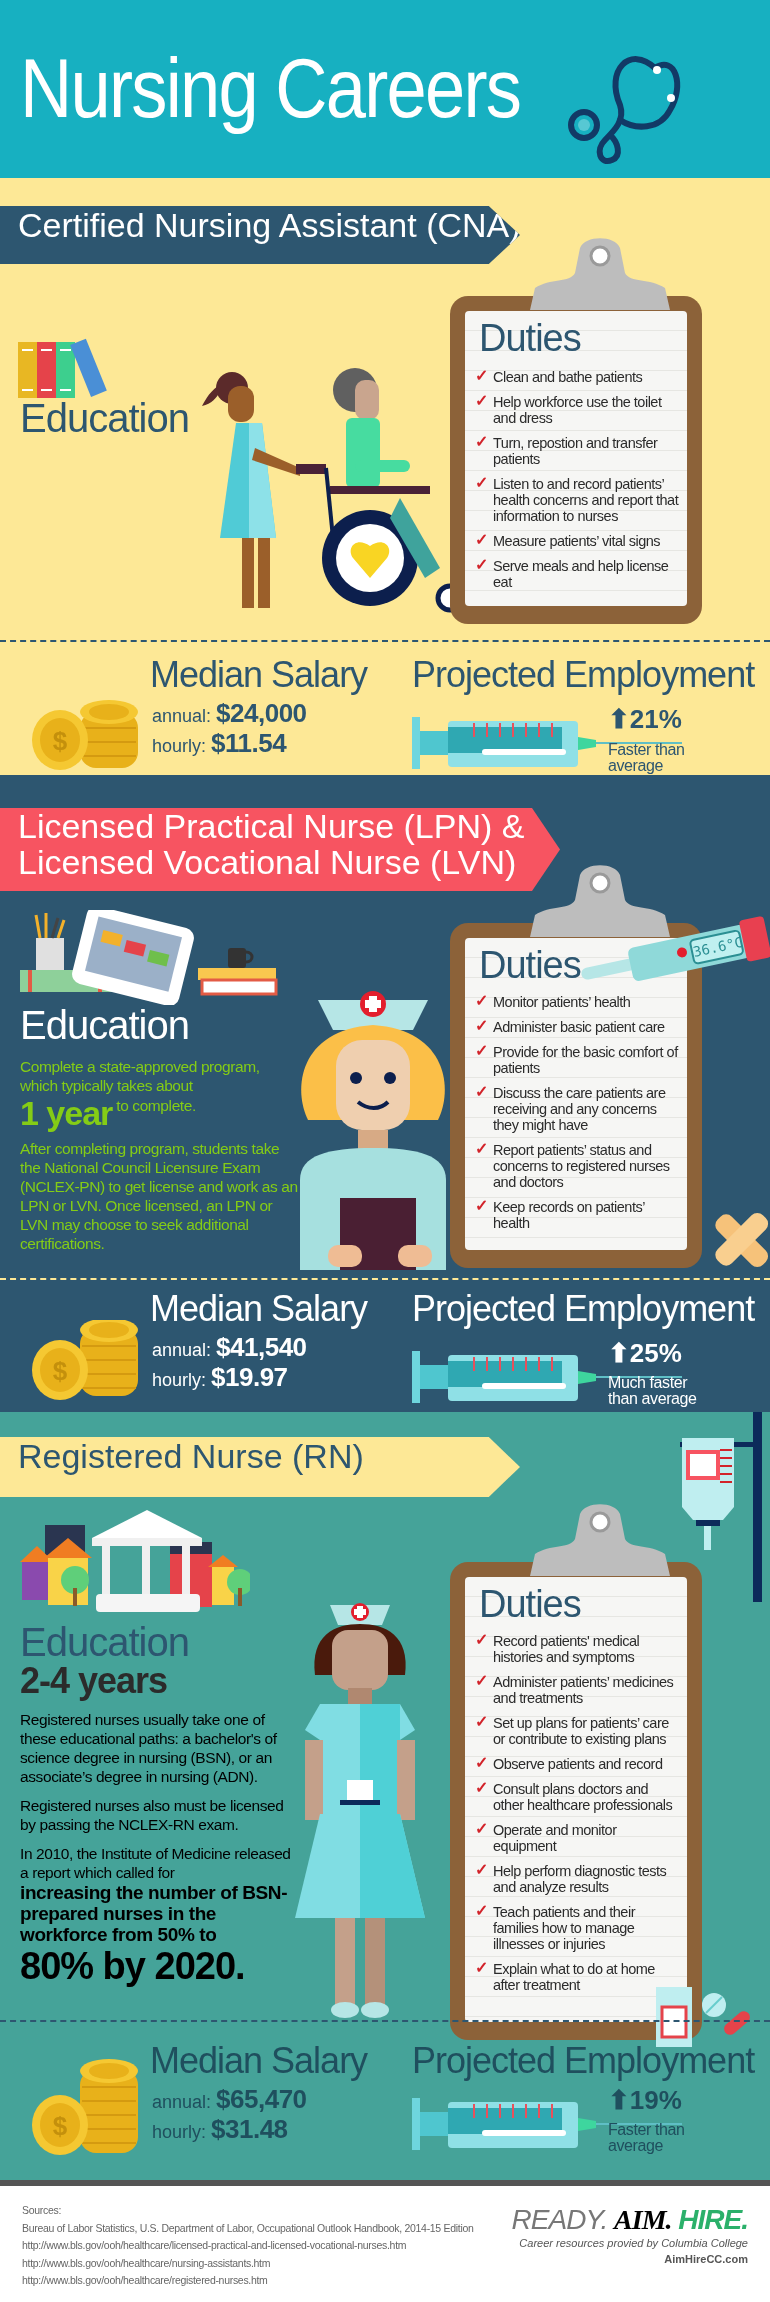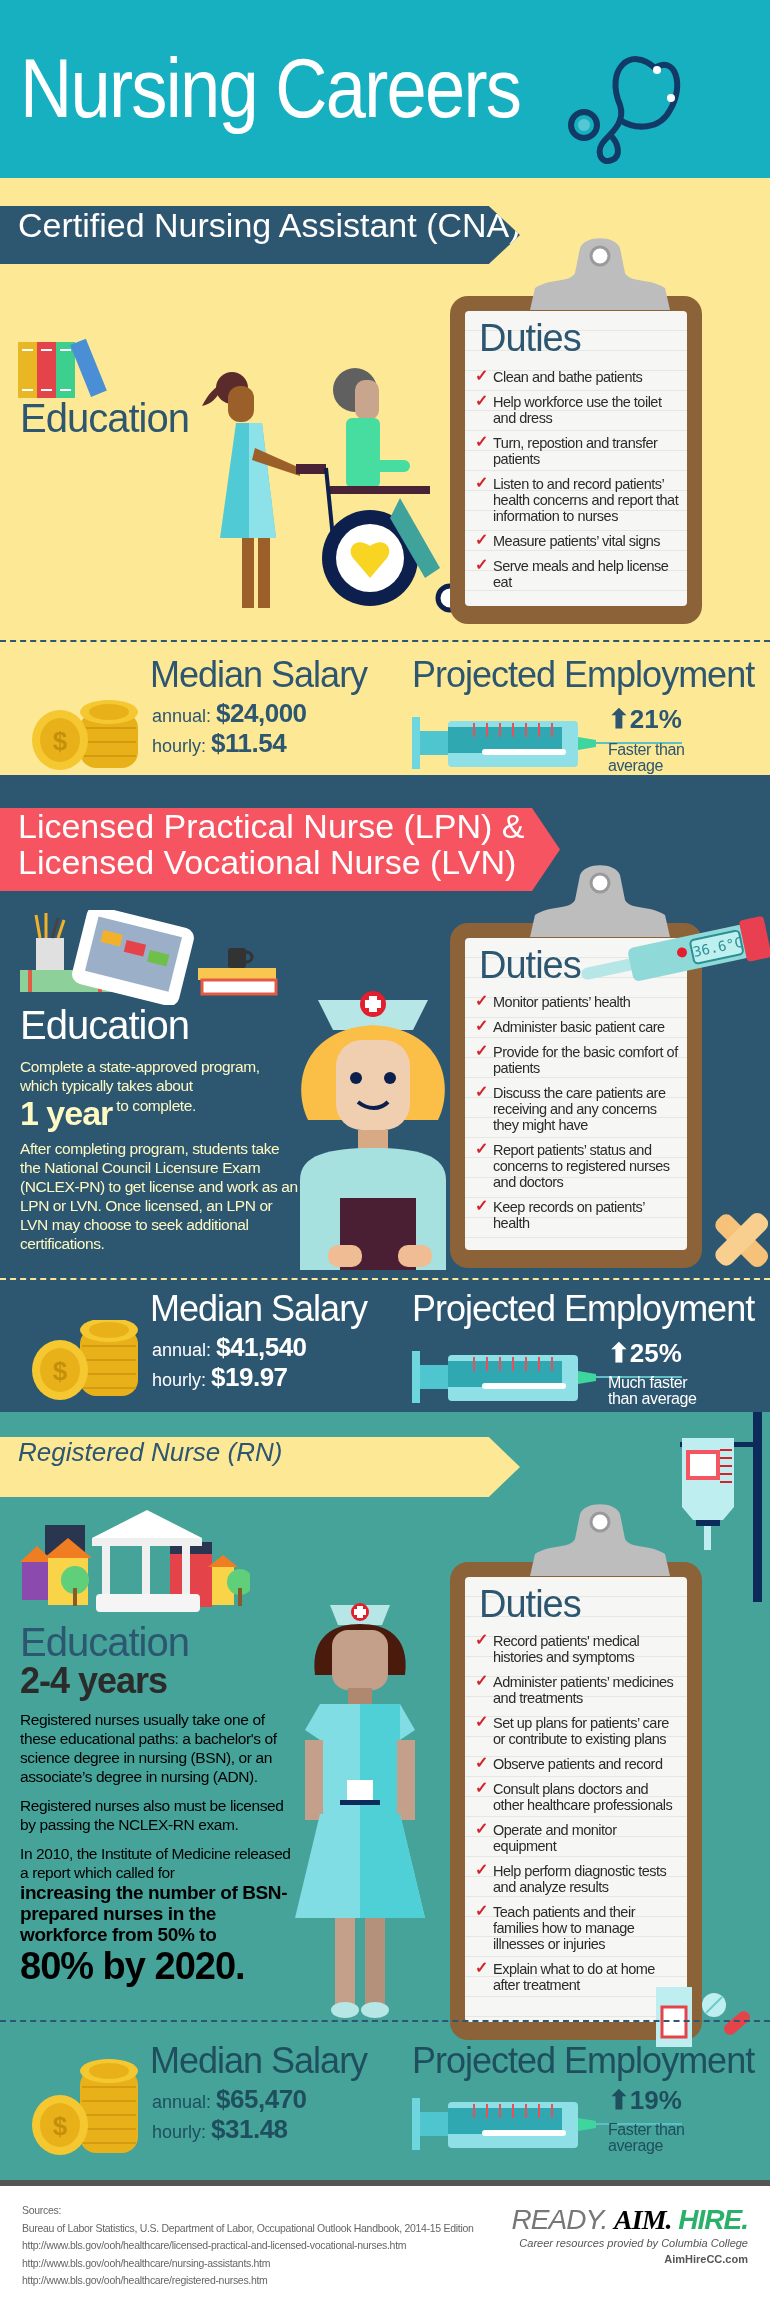--- a/index.html
+++ b/index.html
@@ -14,21 +14,21 @@
   
   .sec { position: absolute; left: 0; width: 770px; }
   .cna { top: 178px; height: 597px; background: #fde896; }
   .lpn { top: 775px; height: 637px; background: #2d5670; }
   .rn  { top: 1412px; height: 768px; background: #45a399; }
 
   .ribbon { position: absolute; left: 0; display: flex; align-items: flex-start; padding-left: 18px; color: #fff; }
   .ribbon span { display: block; white-space: nowrap; }
   .rib-cna { top: 28px; height: 58px; width: 520px; background: #2d5670; clip-path: polygon(0 0, 94% 0, 100% 50%, 94% 100%, 0 100%); font-size: 34px; }
   .rib-lpn { top: 33px; height: 83px; width: 560px; background: #f75461; clip-path: polygon(0 0, 95% 0, 100% 50%, 95% 100%, 0 100%); font-size: 34px; line-height: 36px; }
-  .rib-rn  { top: 25px; height: 60px; width: 520px; background: #fde896; clip-path: polygon(0 0, 94% 0, 100% 50%, 94% 100%, 0 100%); font-size: 26px; color: #2d5670; font-style: italic; }
+  .rib-rn  { top: 25px; height: 60px; width: 520px; background: #fde896; clip-path: polygon(0 0, 94% 0, 100% 50%, 94% 100%, 0 100%); font-size: 34px; color: #2d5670; }
 
   .edu-title { position: absolute; left: 20px; font-size: 40px; letter-spacing: -1px; }
   .edu-text { position: absolute; left: 20px; font-size: 15.5px; line-height: 19px; letter-spacing: -0.4px; }
   .edu-text p { margin-bottom: 10px; }
 
   
   .clip { position: absolute; left: 450px; width: 252px; background: #8c6239; border-radius: 18px; }
   .clip .paper { position: absolute; left: 15px; top: 15px; right: 15px; bottom: 18px; background: #f6f6f4; border-radius: 4px;
       background-image: repeating-linear-gradient(to bottom, transparent 0, transparent 19px, #e6e6e2 19px, #e6e6e2 20px); }
   .clip .clasp { position: absolute; left: 70px; top: -58px; width: 160px; height: 72px; }
@@ -204,21 +204,21 @@
       <rect x="72" y="16" width="86" height="56" fill="#9bb0c8" transform="rotate(14 115 46)"></rect>
       <rect x="80" y="28" width="20" height="12" fill="#f3b12b" transform="rotate(14 115 46)"></rect>
       <rect x="105" y="32" width="20" height="12" fill="#e5434a" transform="rotate(14 115 46)"></rect>
       <rect x="130" y="36" width="20" height="12" fill="#6fbf4b" transform="rotate(14 115 46)"></rect>
       <rect x="180" y="58" width="78" height="12" fill="#f9c74f"></rect>
         <rect x="184" y="70" width="74" height="14" fill="#fff" stroke="#e35b45" stroke-width="3"></rect>
       <rect x="210" y="38" width="18" height="20" rx="3" fill="#333"></rect>
         <path d="M228 42 C236 42 236 52 228 52" stroke="#333" stroke-width="3" fill="none"></path>
     </svg>
     <div class="edu-title" style="top:228px;color:#fff">Education</div>
-    <div class="edu-text" style="top:282px;width:280px;color:#fef9c3">
+    <div class="edu-text" style="top:282px;width:280px;color:#84cc16">
       <p style="margin-bottom:0">Complete a state-approved program, which typically takes about</p>
       <p style="margin-bottom:8px"><b style="font-size:34px;line-height:36px;letter-spacing:-1px">1 year</b> <span style="position:relative;top:-14px">to complete.</span></p>
       <p>After completing program, students take the National Council Licensure Exam (NCLEX-PN) to get license and work as an LPN or LVN. Once licensed, an LPN or LVN may choose to seek additional certifications.</p>
     </div>
 
     <svg style="position:absolute;left:288px;top:195px" width="170" height="300" viewBox="0 0 170 300">
       <path d="M30 30 L140 30 L125 60 L45 60Z" fill="#b6e6e6"></path>
       <circle cx="85" cy="34" r="13" fill="#e31e2d"></circle>
         <rect x="81" y="26" width="8" height="16" fill="#fff"></rect>
         <rect x="77" y="30" width="16" height="8" fill="#fff"></rect>

